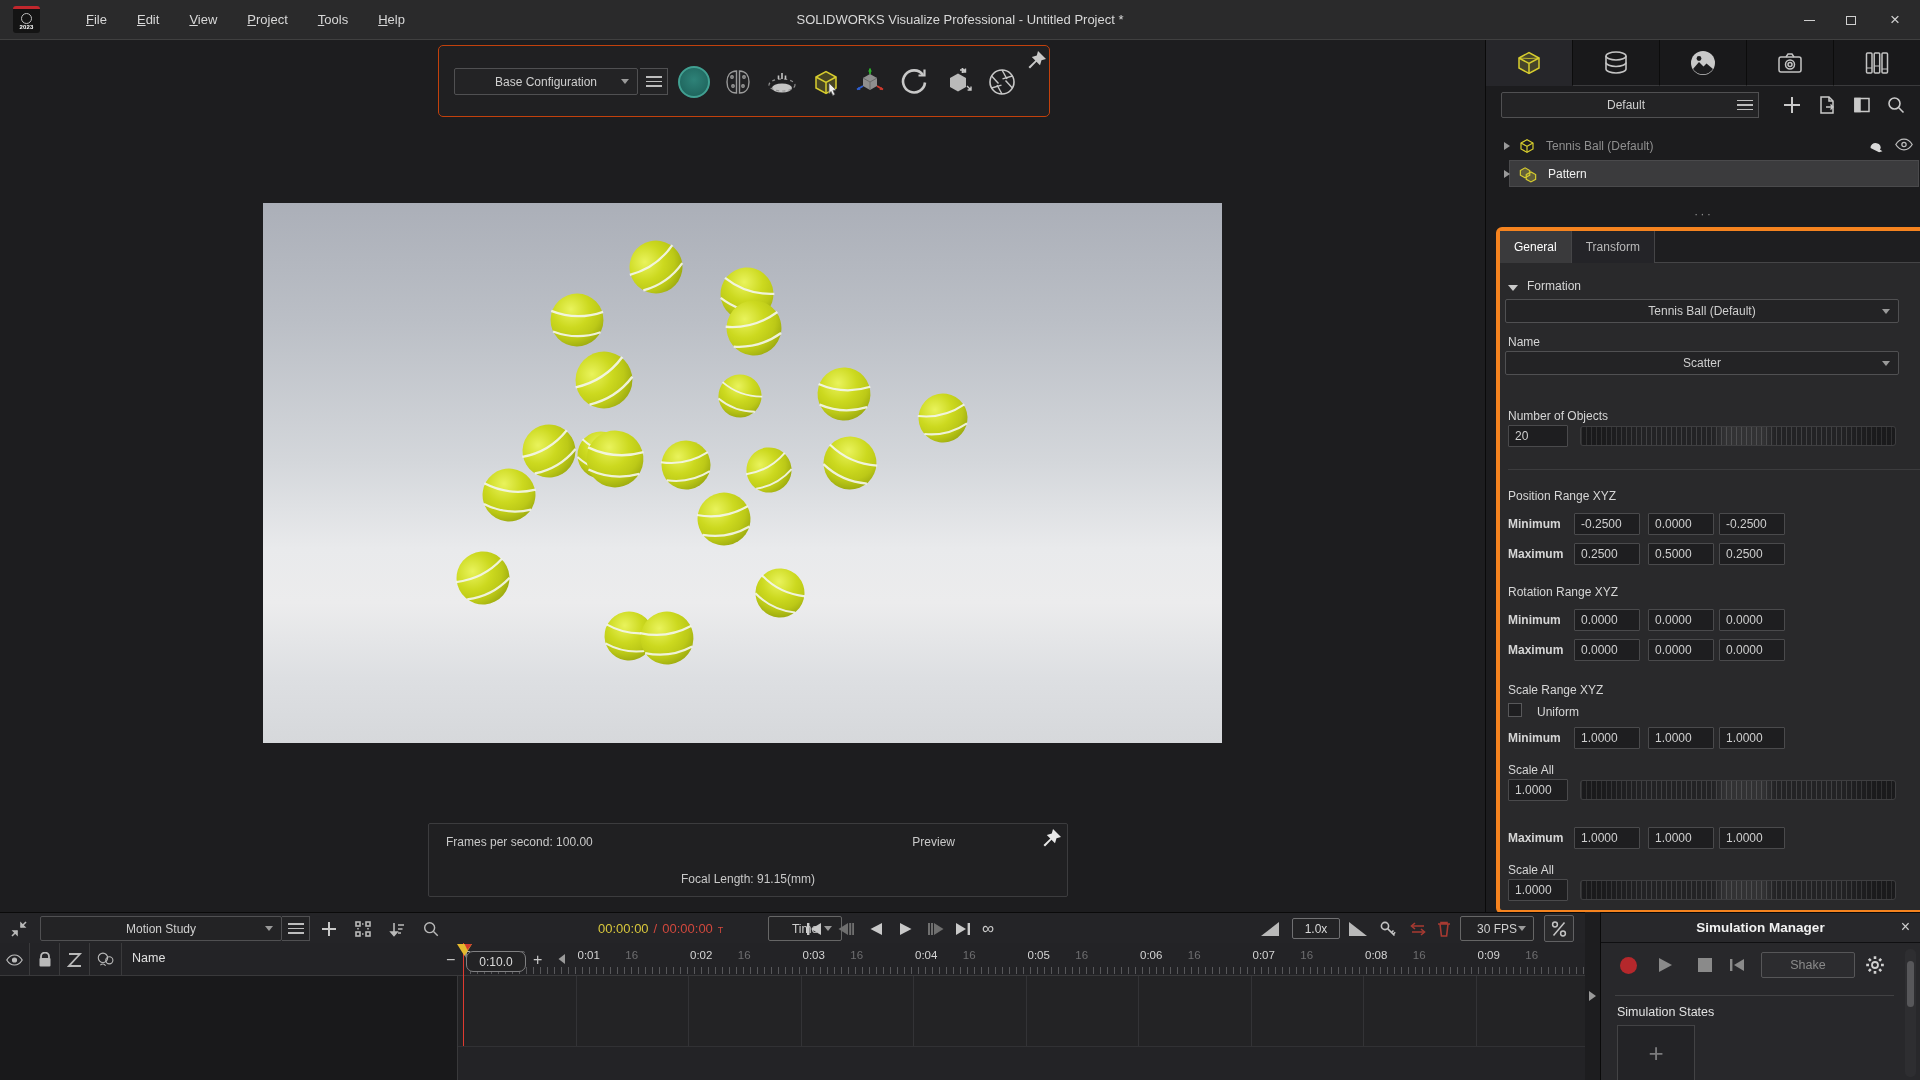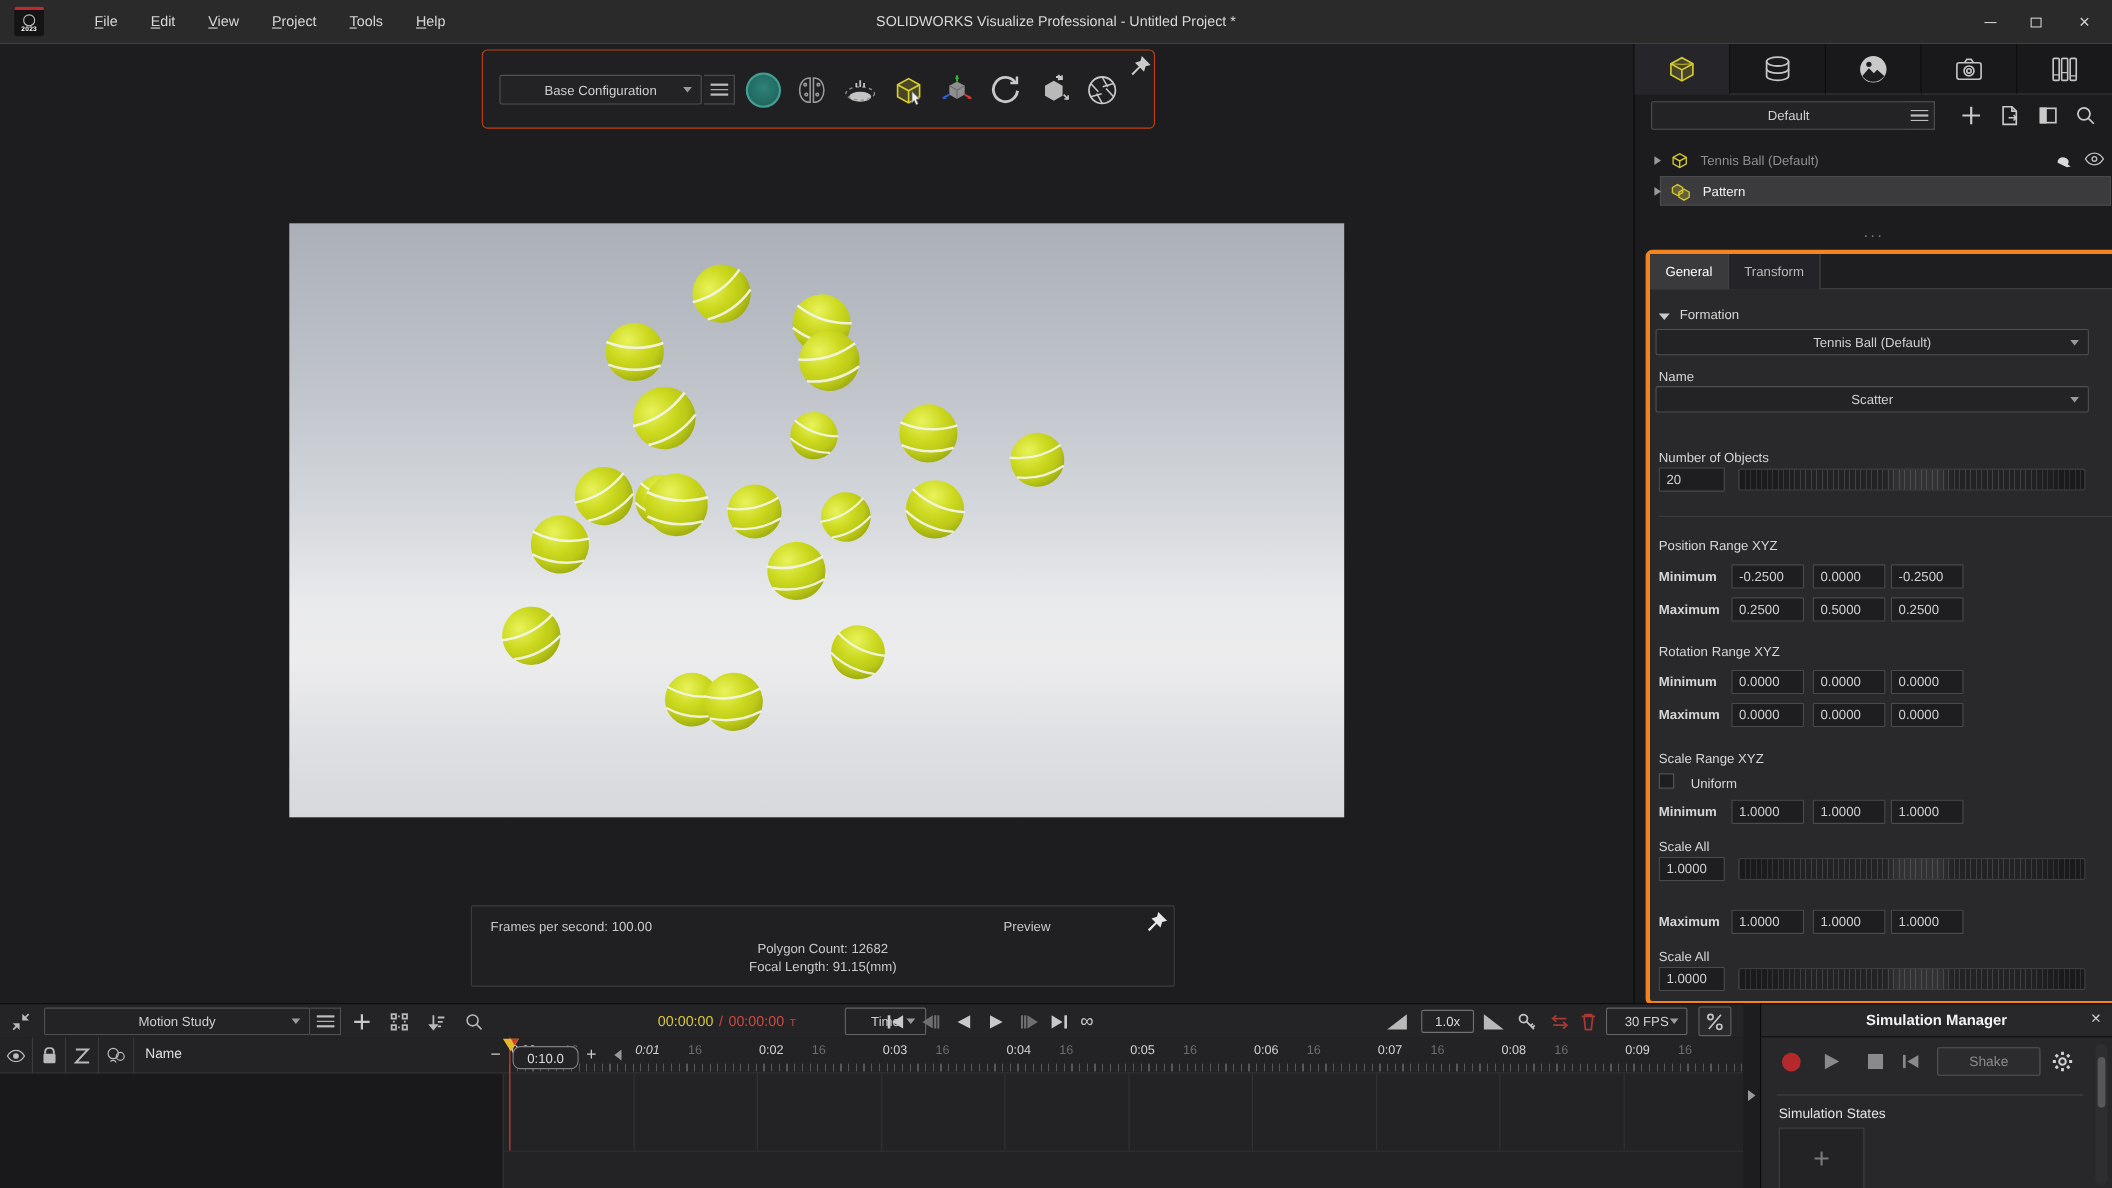--- a/index.html
+++ b/index.html
@@ -411,21 +411,20 @@
       </svg>
     </div>
     <svg class="pin" style="left:588px; top:4px" width="20" height="22" viewBox="0 0 20 22">
       <path d="M11,1 l8,8 -4.5,1.2 -1.5,5 -3.5,-3.5 -6.5,6.8 -1.5,-1.5 6.8,-6.5 -3.5,-3.5 5,-1.5 z" fill="#c9c9c9"></path>
     </svg>
   </div>
 
   <div class="info-panel">
     <div class="info-fps">Frames per second: 100.00</div>
     <div class="info-preview">Preview</div>
-    <div class="info-poly">Polygon Count: 12682</div>
     <div class="info-focal">Focal Length: 91.15(mm)</div>
     <svg class="info-pin" width="20" height="22" viewBox="0 0 20 22">
       <path d="M11,1 l8,8 -4.5,1.2 -1.5,5 -3.5,-3.5 -6.5,6.8 -1.5,-1.5 6.8,-6.5 -3.5,-3.5 5,-1.5 z" fill="#e8e8e8"></path>
     </svg>
   </div>
 
   <div class="right-panel">
     <div class="rp-tabs">
       <div class="rp-tab active">
         <svg class="ic" width="30" height="30" viewBox="0 0 30 30" fill="none" stroke="#d7cd2e" stroke-width="1.5">
@@ -776,21 +775,21 @@
             <circle cx="15.5" cy="11" r="4.2"></circle>
             <path d="M5,16.5 C7,14.5 10,15 11,17.5"></path>
         </svg>
       </div>
       <div class="th-name">Name</div>
     </div>
     <div class="tracks-left"></div>
     <div class="ruler" id="ruler">
         <span class="rmaj" style="left: 7px;">0:00</span>
         <span class="rsub" style="left: 61.25px;">16</span>
-        <span class="rmaj" style="left: 119.5px; font-style: italic;">0:01</span>
+        <span class="rmaj" style="left: 119.5px;">0:01</span>
         <span class="rsub" style="left: 173.75px;">16</span>
         <span class="rmaj" style="left: 232px;">0:02</span>
         <span class="rsub" style="left: 286.25px;">16</span>
         <span class="rmaj" style="left: 344.5px;">0:03</span>
         <span class="rsub" style="left: 398.75px;">16</span>
         <span class="rmaj" style="left: 457px;">0:04</span>
         <span class="rsub" style="left: 511.25px;">16</span>
         <span class="rmaj" style="left: 569.5px;">0:05</span>
         <span class="rsub" style="left: 623.75px;">16</span>
         <span class="rmaj" style="left: 682px;">0:06</span>

